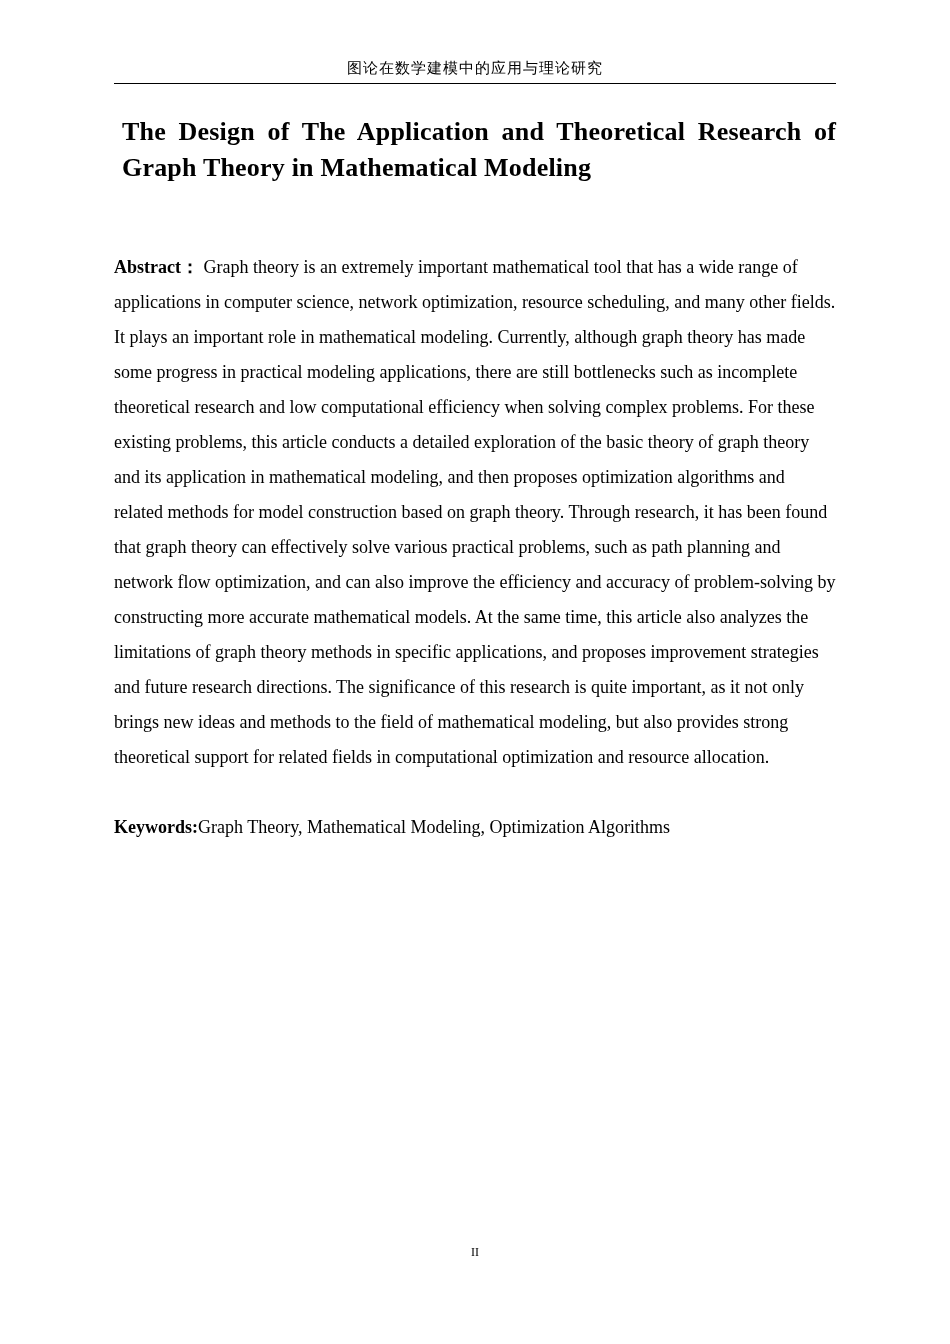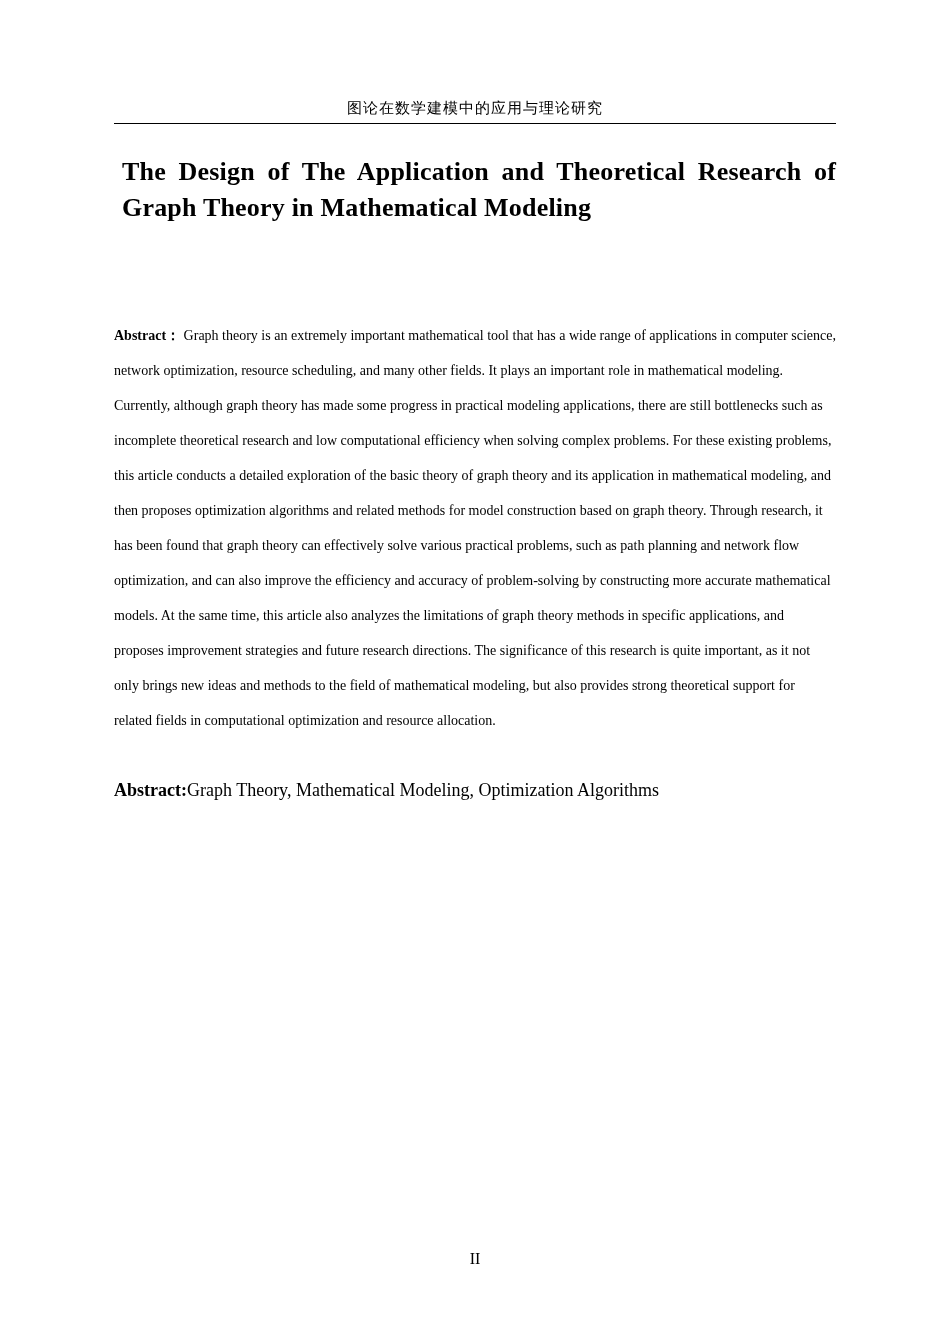--- a/index.html
+++ b/index.html
@@ -17,74 +17,73 @@
       font-family: "Liberation Serif", "DejaVu Serif", serif;
       overflow: hidden;
     }
     .content {
       padding: 58px 114px 0 114px;
     }
     .header {
       text-align: center;
       border-bottom: 1px solid #000000;
       padding-bottom: 5px;
-      margin-top: 40px;
     }
     .header-title {
       font-size: 15px;
       letter-spacing: 1px;
       line-height: 20px;
     }
     .doc-title {
       margin: 30px 0 0 8px;
       font-size: 26px;
       font-weight: bold;
       line-height: 36px;
       text-align: justify;
       letter-spacing: 0.2px;
     }
     .abstract {
-      margin: 92px 0 0 0;
-      font-size: 14px;
+      margin: 64px 0 0 0;
+      font-size: 18px;
       line-height: 35px;
       text-align: left;
     }
     .bold {
       font-weight: bold;
     }
     .keywords {
       margin: 35px 0 0 0;
       font-size: 18px;
       line-height: 35px;
       text-align: left;
     }
     .footer {
       position: absolute;
-      bottom: 76px;
+      bottom: 84px;
       left: 0;
       width: 100%;
       text-align: center;
-      font-size: 16px;
+      font-size: 12px;
     }
   </style>
 </head>
 <body>
 
 <div class="page">
   <div class="content">
 
     <div class="header">
       <div class="header-title">图论在数学建模中的应用与理论研究</div>
     </div>
 
     <h1 class="doc-title">The Design of The Application and Theoretical Research of Graph Theory in Mathematical Modeling</h1>
 
     <p class="abstract">
       <span class="bold">Abstract：</span>
       <span>Graph theory is an extremely important mathematical tool that has a wide range of applications in computer science, network optimization, resource scheduling, and many other fields. It plays an important role in mathematical modeling. Currently, although graph theory has made some progress in practical modeling applications, there are still bottlenecks such as incomplete theoretical research and low computational efficiency when solving complex problems. For these existing problems, this article conducts a detailed exploration of the basic theory of graph theory and its application in mathematical modeling, and then proposes optimization algorithms and related methods for model construction based on graph theory. Through research, it has been found that graph theory can effectively solve various practical problems, such as path planning and network flow optimization, and can also improve the efficiency and accuracy of problem-solving by constructing more accurate mathematical models. At the same time, this article also analyzes the limitations of graph theory methods in specific applications, and proposes improvement strategies and future research directions. The significance of this research is quite important, as it not only brings new ideas and methods to the field of mathematical modeling, but also provides strong theoretical support for related fields in computational optimization and resource allocation.</span>
     </p>
 
-    <p class="keywords"><span class="bold">Abstract:</span><span>Graph Theory, Mathematical Modeling, Optimization Algorithms</span></p>
+    <p class="keywords"><span class="bold">Keywords:</span><span>Graph Theory, Mathematical Modeling, Optimization Algorithms</span></p>
 
   </div>
 
   <div class="footer">II</div>
 </div>
 
 </body></html>

